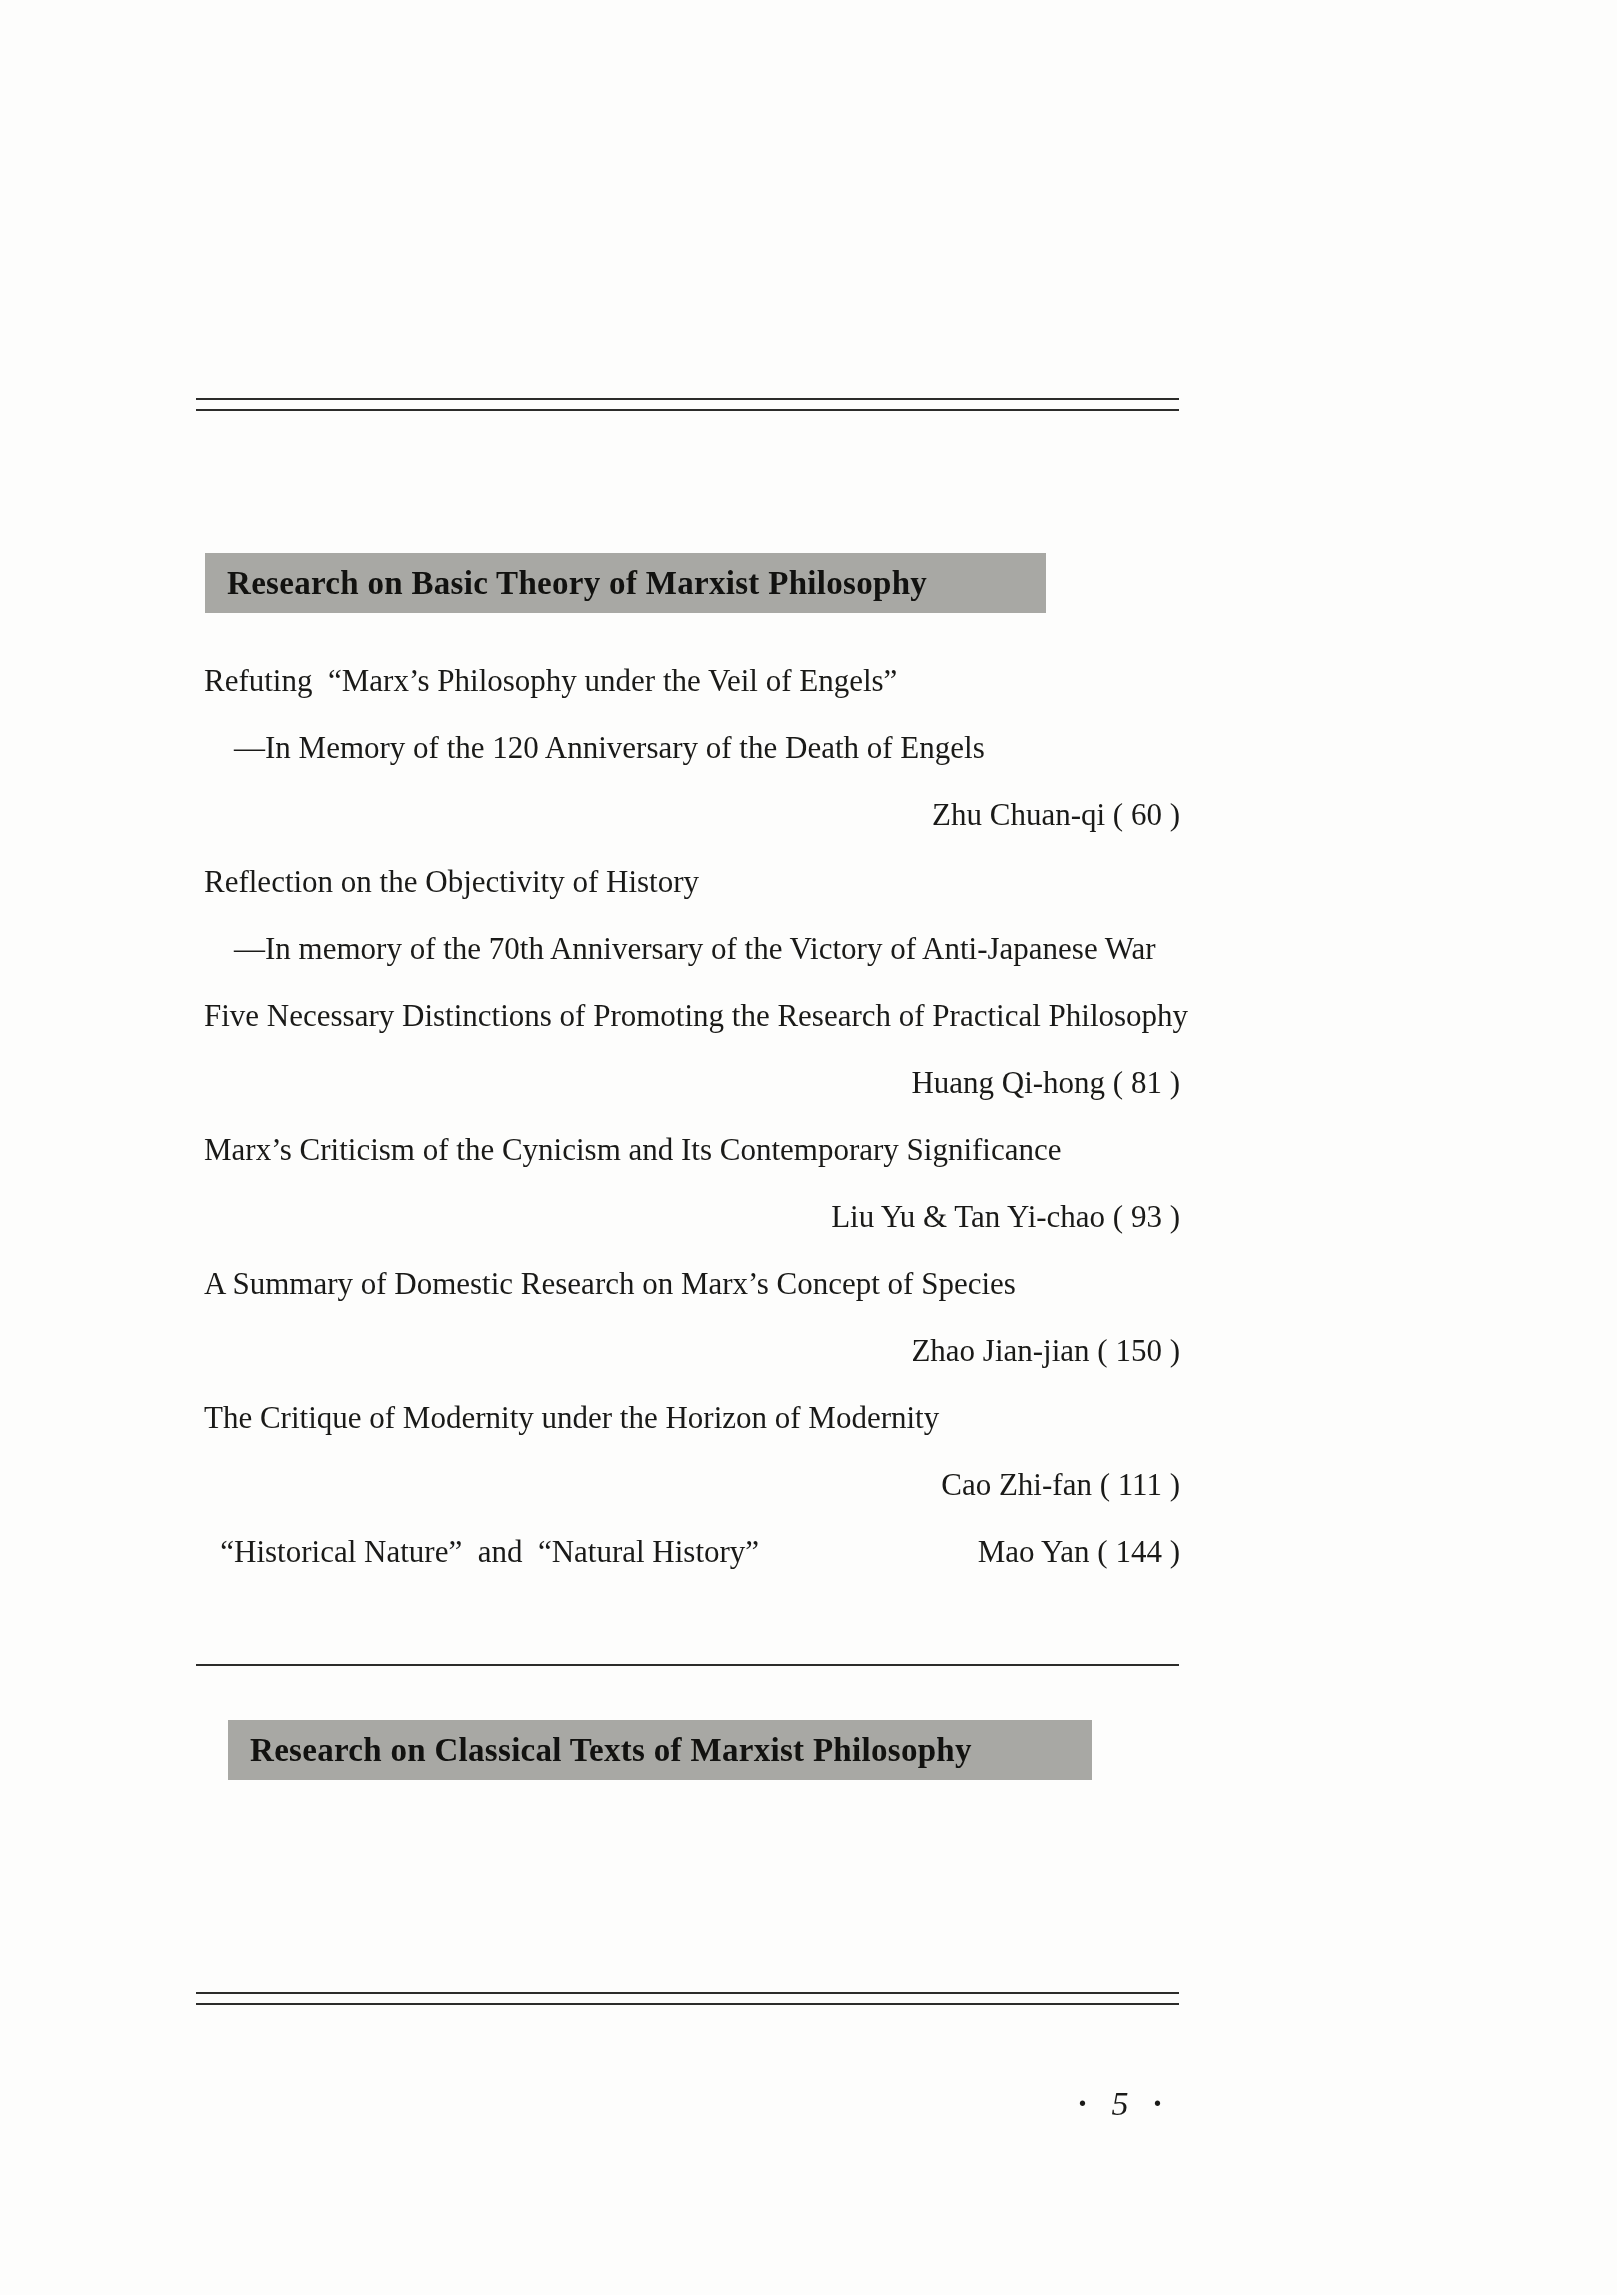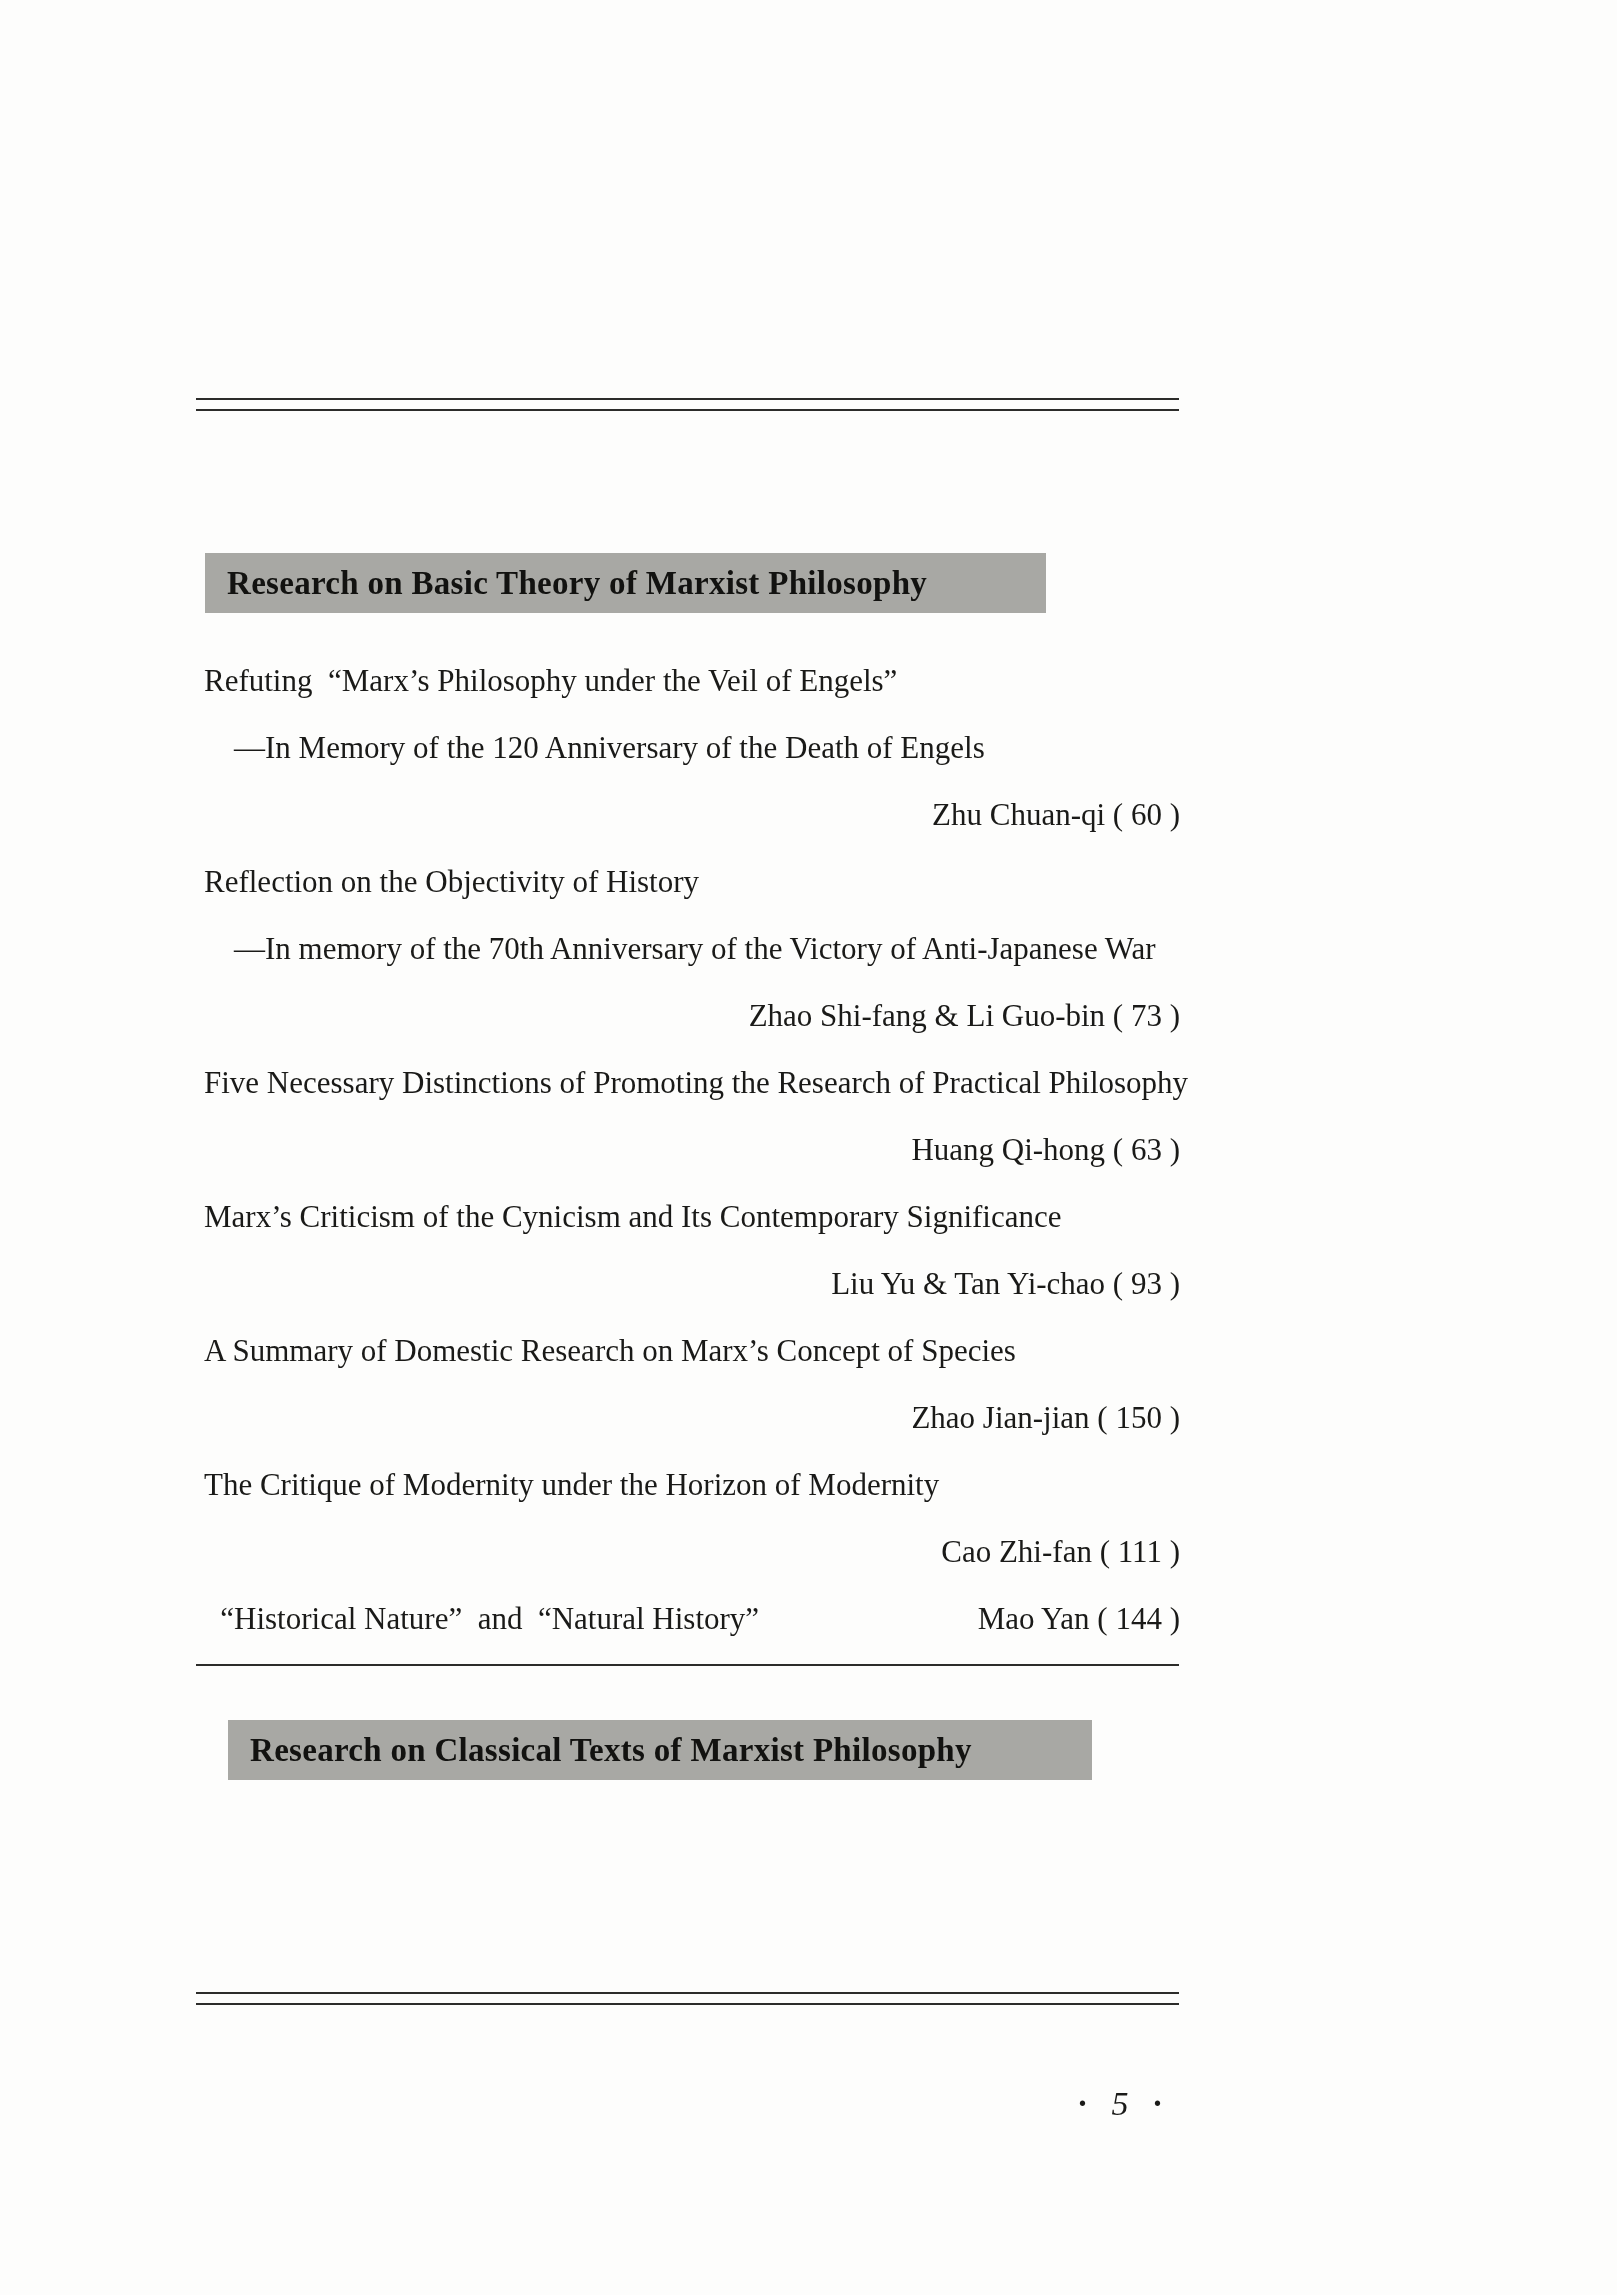--- a/index.html
+++ b/index.html
@@ -117,29 +117,25 @@
       <span class="lt"></span>
       <span class="rt">Zhu Chuan-qi ( 60 )</span>
     </div>
     <div class="line">
       <span class="lt">Reflection on the Objectivity of History</span>
     </div>
     <div class="line indent">
       <span class="lt">—In memory of the 70th Anniversary of the Victory of Anti-Japanese War</span>
     </div>
     <div class="line">
-      <span class="lt"></span>
-      <span class="rt">Zhao Shi-fang &amp; Li Guo-bin ( 73 )</span>
-    </div>
-    <div class="line">
       <span class="lt">Five Necessary Distinctions of Promoting the Research of Practical Philosophy</span>
     </div>
     <div class="line">
       <span class="lt"></span>
-      <span class="rt">Huang Qi-hong ( 63 )</span>
+      <span class="rt">Huang Qi-hong ( 81 )</span>
     </div>
     <div class="line">
       <span class="lt">Marx’s Criticism of the Cynicism and Its Contemporary Significance</span>
     </div>
     <div class="line">
       <span class="lt"></span>
       <span class="rt">Liu Yu &amp; Tan Yi-chao ( 93 )</span>
     </div>
     <div class="line">
       <span class="lt">A Summary of Domestic Research on Marx’s Concept of Species</span>

